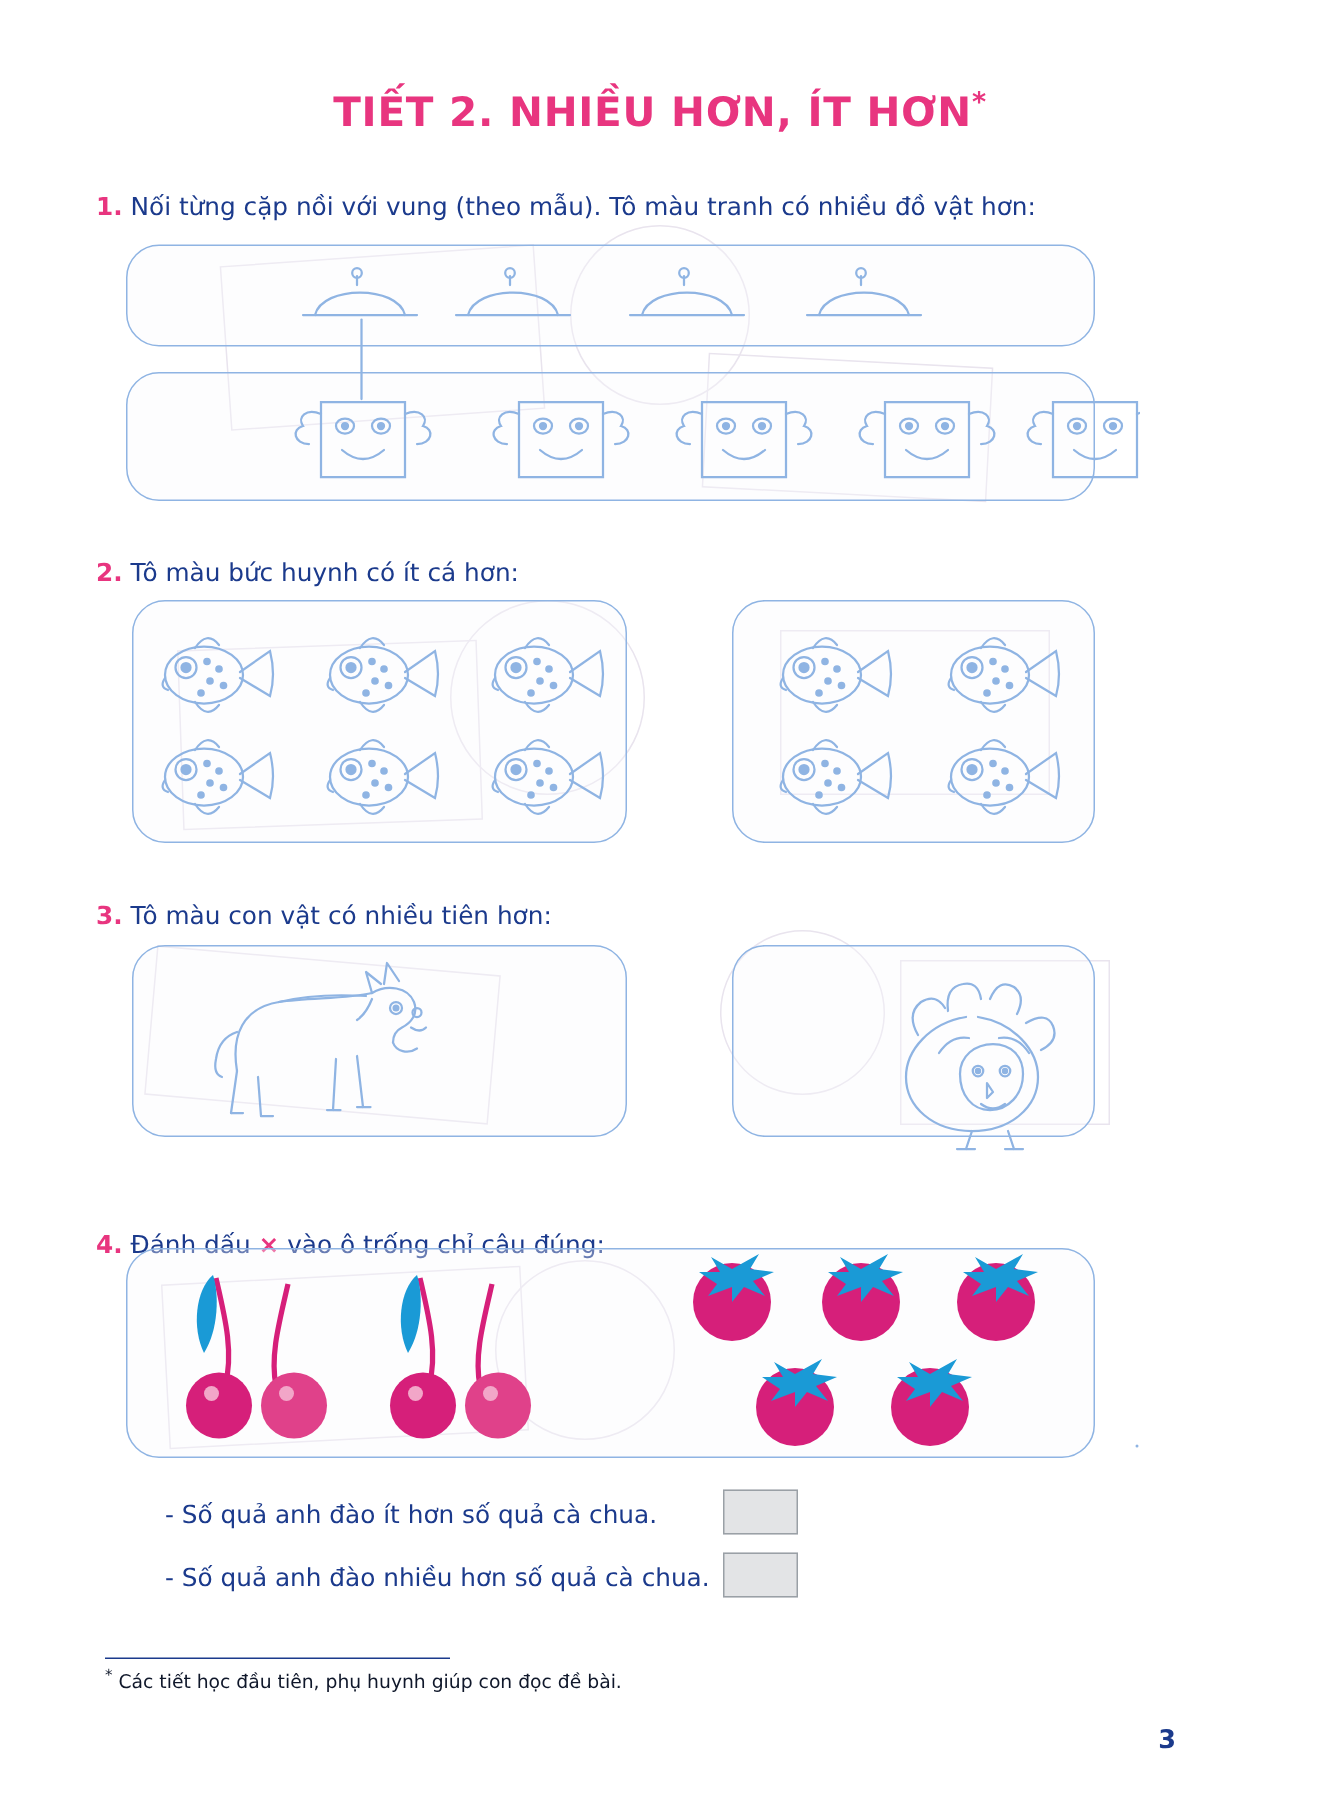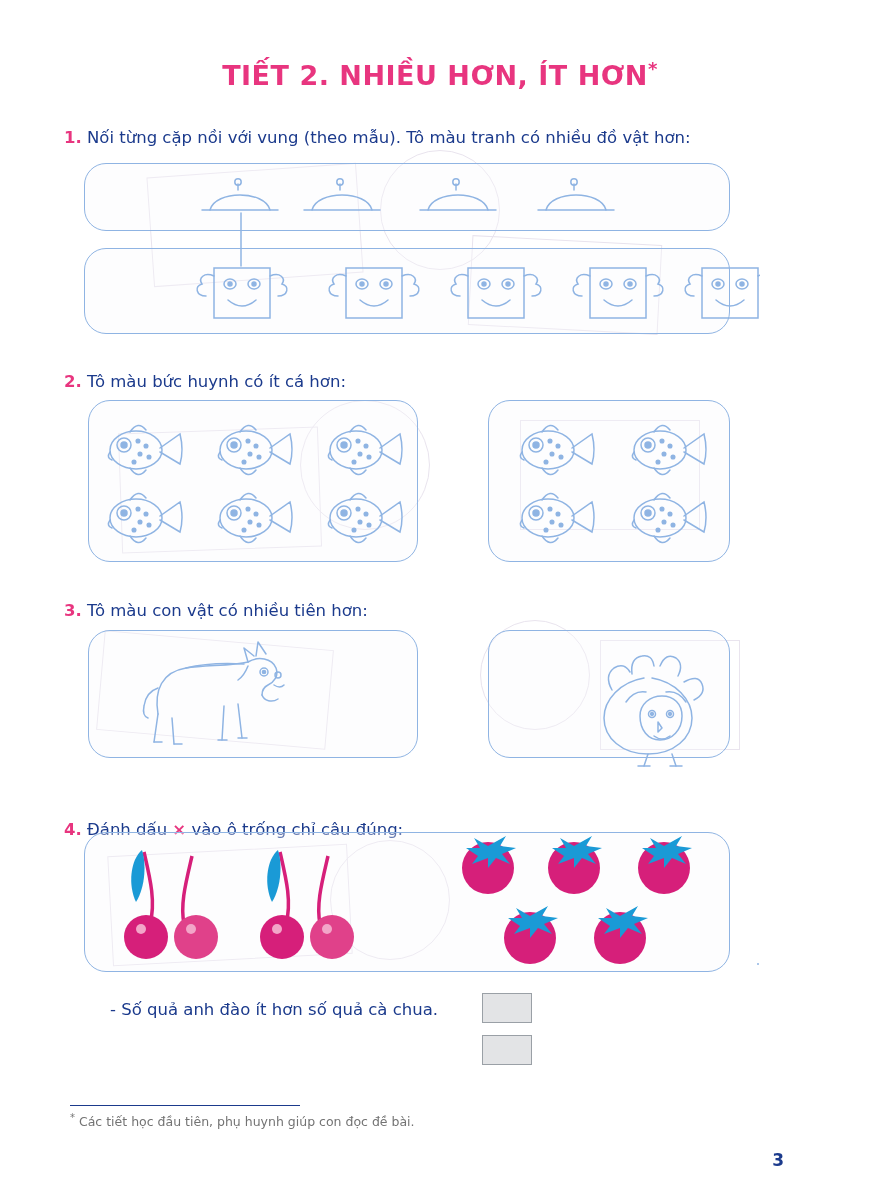--- a/index.html
+++ b/index.html
@@ -100,21 +100,21 @@
     left: 70px;
     top: 1105px;
     width: 230px;
     border-top: 1.6px solid #1b3a8c;
   }
   .footnote {
     position: absolute;
     left: 70px;
     top: 1112px;
     font-size: 12.5px;
-    color: #737373;
+    color: #0f172a;
     text-align: center;
   }
   .footnote .fstar { vertical-align: super; font-size: 10px; }
   .pagenum {
     position: absolute;
     right: 96px;
     top: 1150px;
     font-size: 17px;
     font-weight: bold;
     color: #1b3a8c;
@@ -391,19 +391,20 @@
       <circle cx="536" cy="106" r="26" fill="#d61f7a"></circle>
       <path d="M536 84 l-14 -8 l6 10 l-14 0 l12 8 l-6 8 l16 -6 l0 10 l8 -10 l14 6 l-8 -10 l14 -6 l-16 -2 l6 -10 z" fill="#1a9ad6"></path>
     </g>
   </svg>
 
   <div class="dot"></div>
 
   <div class="ansrow" style="top:1000px;">- Số quả anh đào ít hơn số quả cà chua.</div>
   <div class="ansbox" style="left:482px; top:993px;"></div>
 
+  <div class="ansrow" style="top:1042px;">- Số quả anh đào nhiều hơn số quả cà chua.</div>
   <div class="ansbox" style="left:482px; top:1035px;"></div>
 
   <div class="rule"></div>
   <div class="footnote"><span class="fstar">*</span> <span>Các tiết học đầu tiên, phụ huynh giúp con đọc đề bài.</span></div>
   <div class="pagenum">3</div>
 
 </div>
 
 </body></html>

